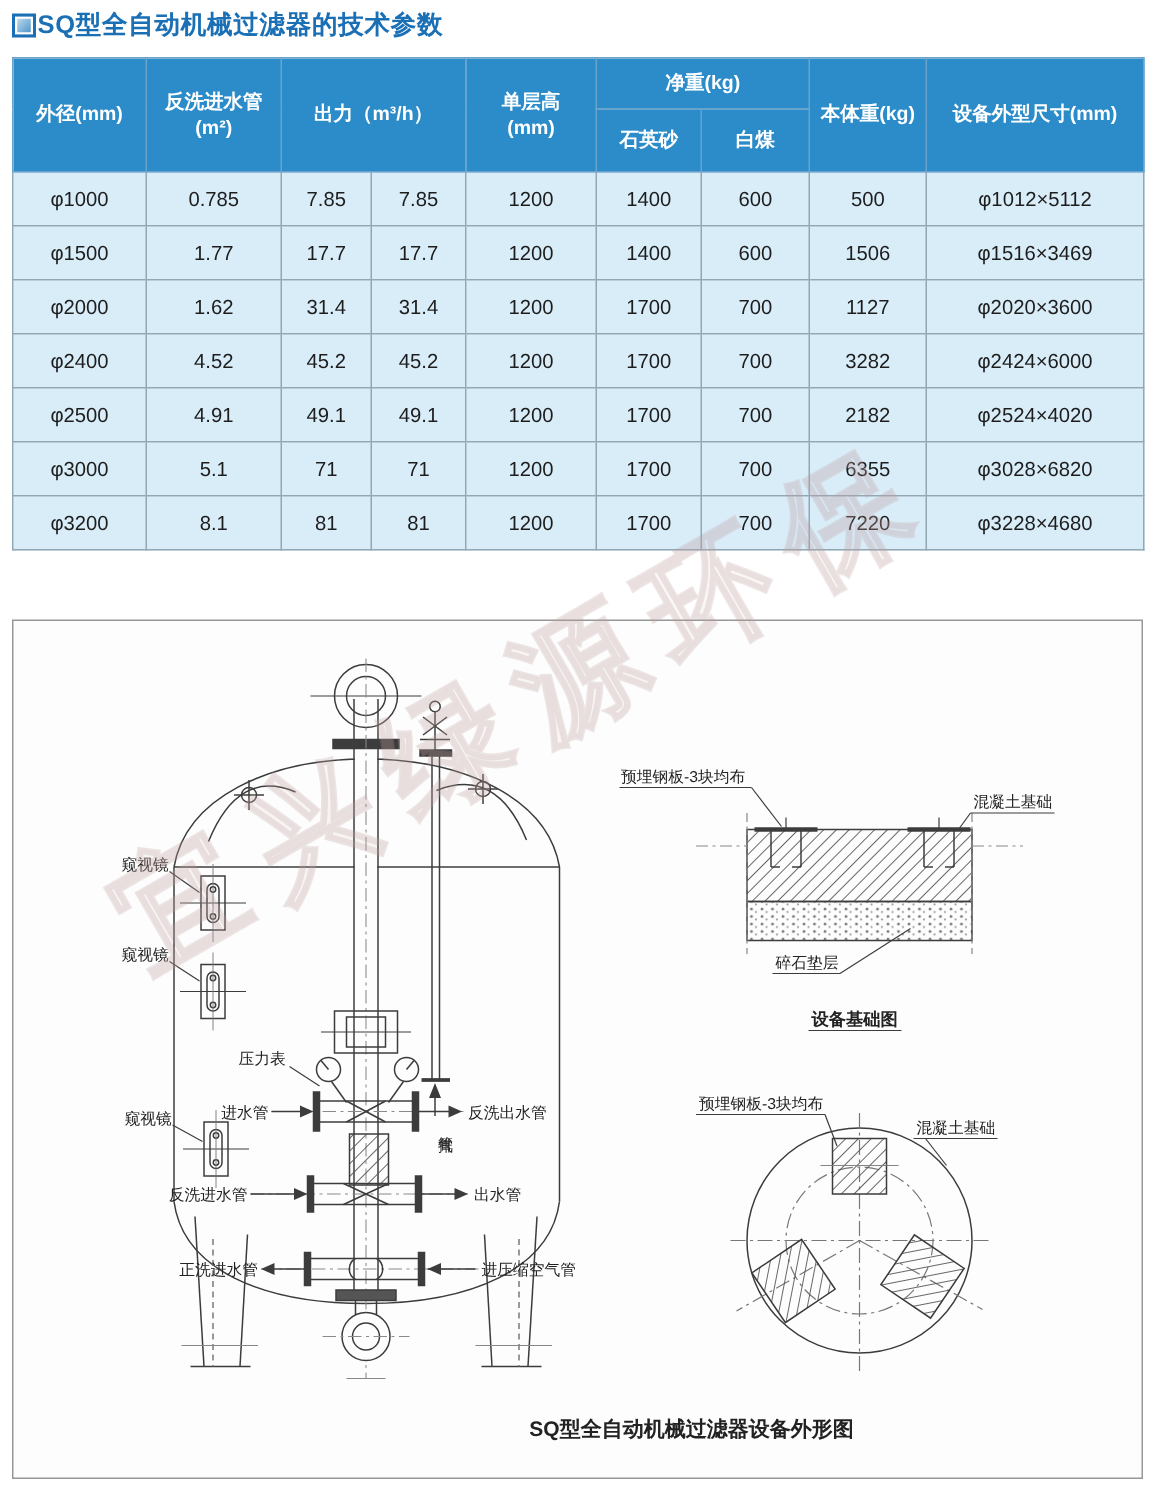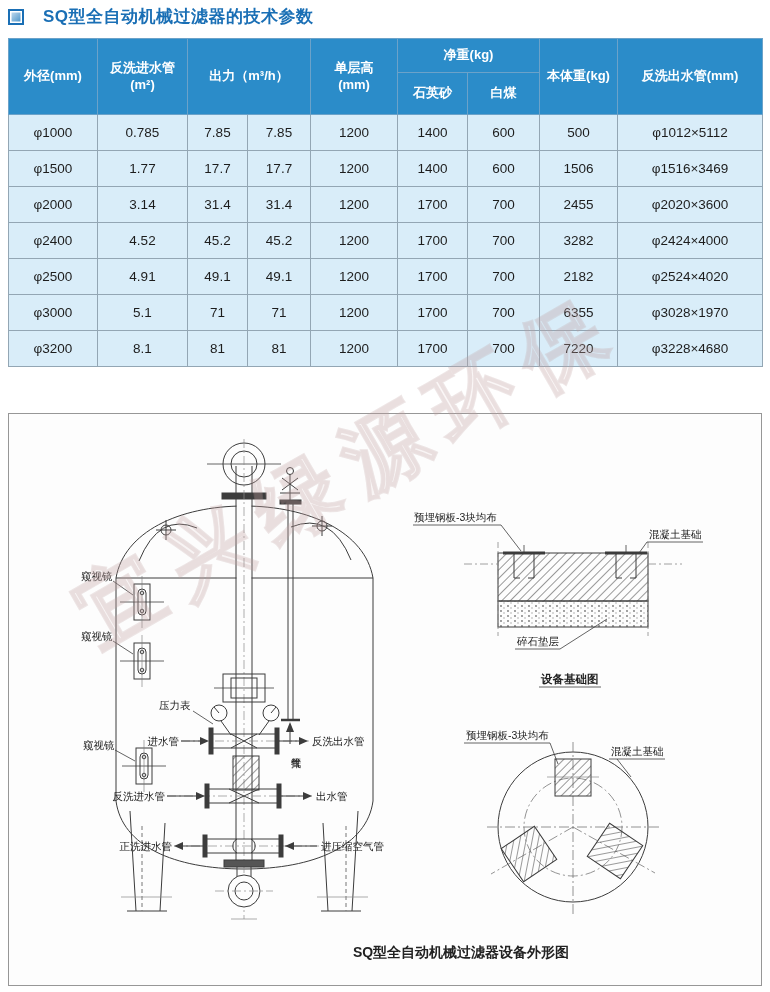--- a/index.html
+++ b/index.html
@@ -1,21 +1,21 @@
 <!DOCTYPE html>
 <html><head>
 <meta charset="utf-8">
 <style>
   html,body { margin:0; padding:0; }
   body {
     width:770px; height:992px; position:relative; overflow:hidden;
     background:#ffffff;
     font-family:"Liberation Sans","DejaVu Sans",sans-serif;
   }
-  .title-row { position:absolute; left:8px; top:5px; display:flex; align-items:center; gap:19px; z-index:2; }
+  .title-row { position:absolute; left:8px; top:5px; display:flex; align-items:center; gap:1px; z-index:2; }
   .title-icon {
     width:12px; height:12px; flex:0 0 auto;
     border:2px solid #1a6fb5;
     background:linear-gradient(135deg,#cfe3f3,#3f8cc4);
     box-shadow:inset 0 0 0 1.5px #ffffff;
   }
   .title { margin:0; font-size:17px; font-weight:bold; color:#1a6fb5; letter-spacing:0.5px; }
 
   table.spec {
     position:absolute; left:8px; top:38px; width:754px;
@@ -74,21 +74,21 @@
   <thead>
     <tr class="h1">
       <th rowspan="2">外径(mm)</th>
       <th rowspan="2" class="pre">反洗进水管
 (m²)</th>
       <th rowspan="2" colspan="2">出力（m³/h）</th>
       <th rowspan="2" class="pre">单层高
 (mm)</th>
       <th colspan="2">净重(kg)</th>
       <th rowspan="2">本体重(kg)</th>
-      <th rowspan="2">反洗出水管(mm)</th>
+      <th rowspan="2">设备外型尺寸(mm)</th>
     </tr>
     <tr class="h2">
       <th>石英砂</th>
       <th>白煤</th>
     </tr>
   </thead>
   <tbody>
       <tr>
         <td>φ1000</td>
         <td>0.785</td>
@@ -106,39 +106,39 @@
         <td>17.7</td>
         <td>17.7</td>
         <td>1200</td>
         <td>1400</td>
         <td>600</td>
         <td>1506</td>
         <td>φ1516×3469</td>
       </tr>
       <tr>
         <td>φ2000</td>
-        <td>3.14</td>
+        <td>1.62</td>
         <td>31.4</td>
         <td>31.4</td>
         <td>1200</td>
         <td>1700</td>
         <td>700</td>
-        <td>2455</td>
+        <td>1127</td>
         <td>φ2020×3600</td>
       </tr>
       <tr>
         <td>φ2400</td>
         <td>4.52</td>
         <td>45.2</td>
         <td>45.2</td>
         <td>1200</td>
         <td>1700</td>
         <td>700</td>
         <td>3282</td>
-        <td>φ2424×4000</td>
+        <td>φ2424×6000</td>
       </tr>
       <tr>
         <td>φ2500</td>
         <td>4.91</td>
         <td>49.1</td>
         <td>49.1</td>
         <td>1200</td>
         <td>1700</td>
         <td>700</td>
         <td>2182</td>
@@ -146,21 +146,21 @@
       </tr>
       <tr>
         <td>φ3000</td>
         <td>5.1</td>
         <td>71</td>
         <td>71</td>
         <td>1200</td>
         <td>1700</td>
         <td>700</td>
         <td>6355</td>
-        <td>φ3028×1970</td>
+        <td>φ3028×6820</td>
       </tr>
       <tr>
         <td>φ3200</td>
         <td>8.1</td>
         <td>81</td>
         <td>81</td>
         <td>1200</td>
         <td>1700</td>
         <td>700</td>
         <td>7220</td>

